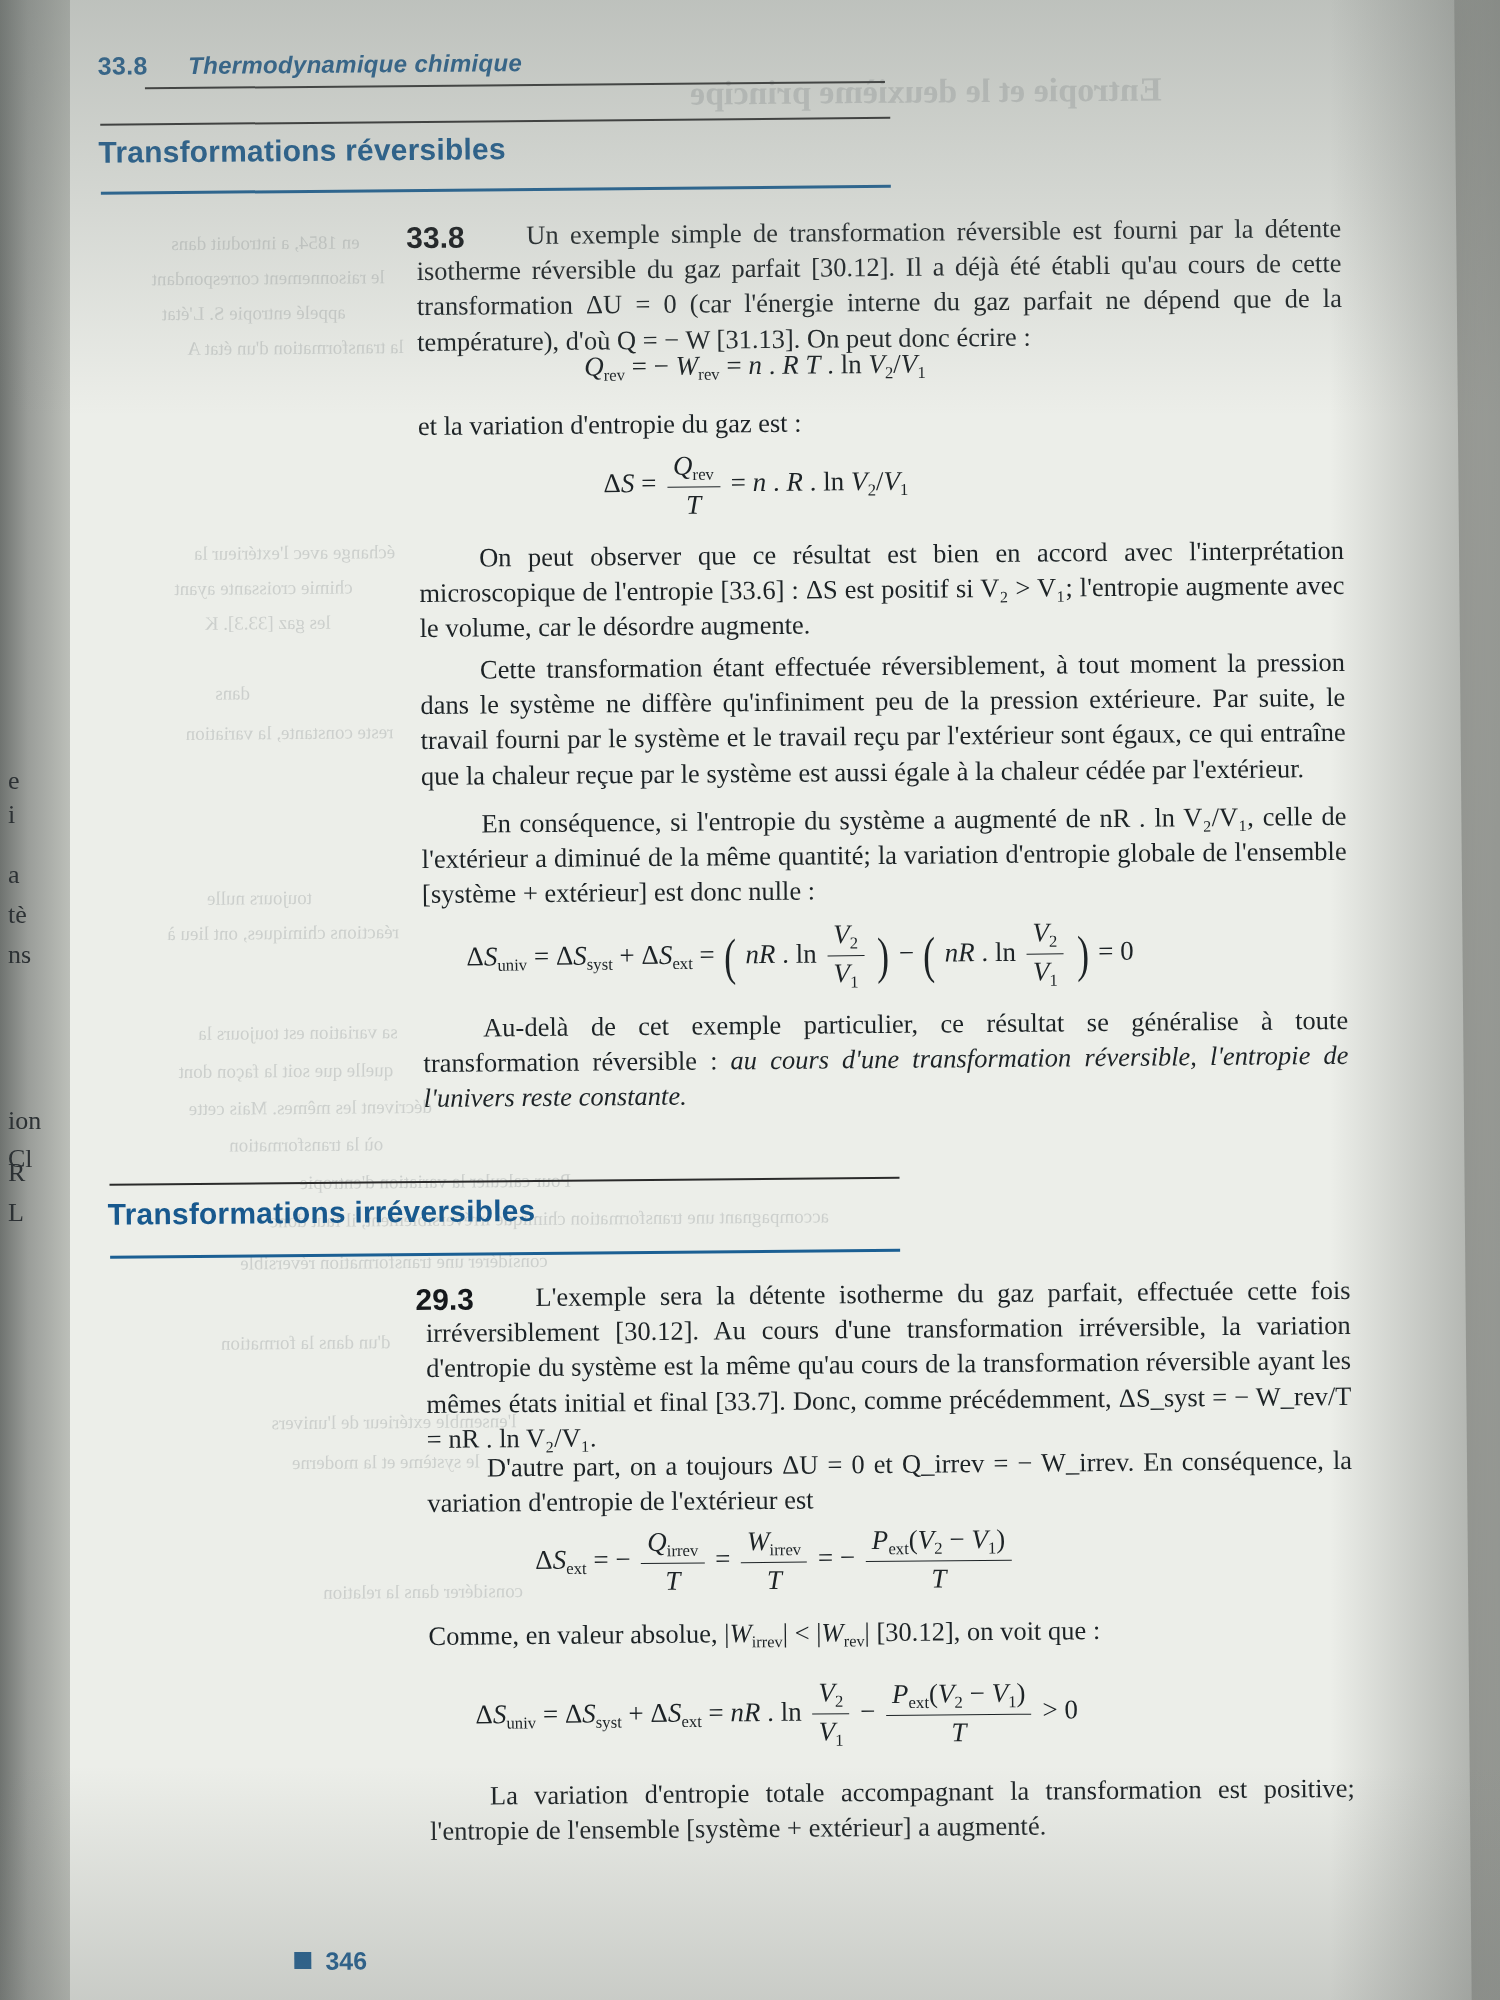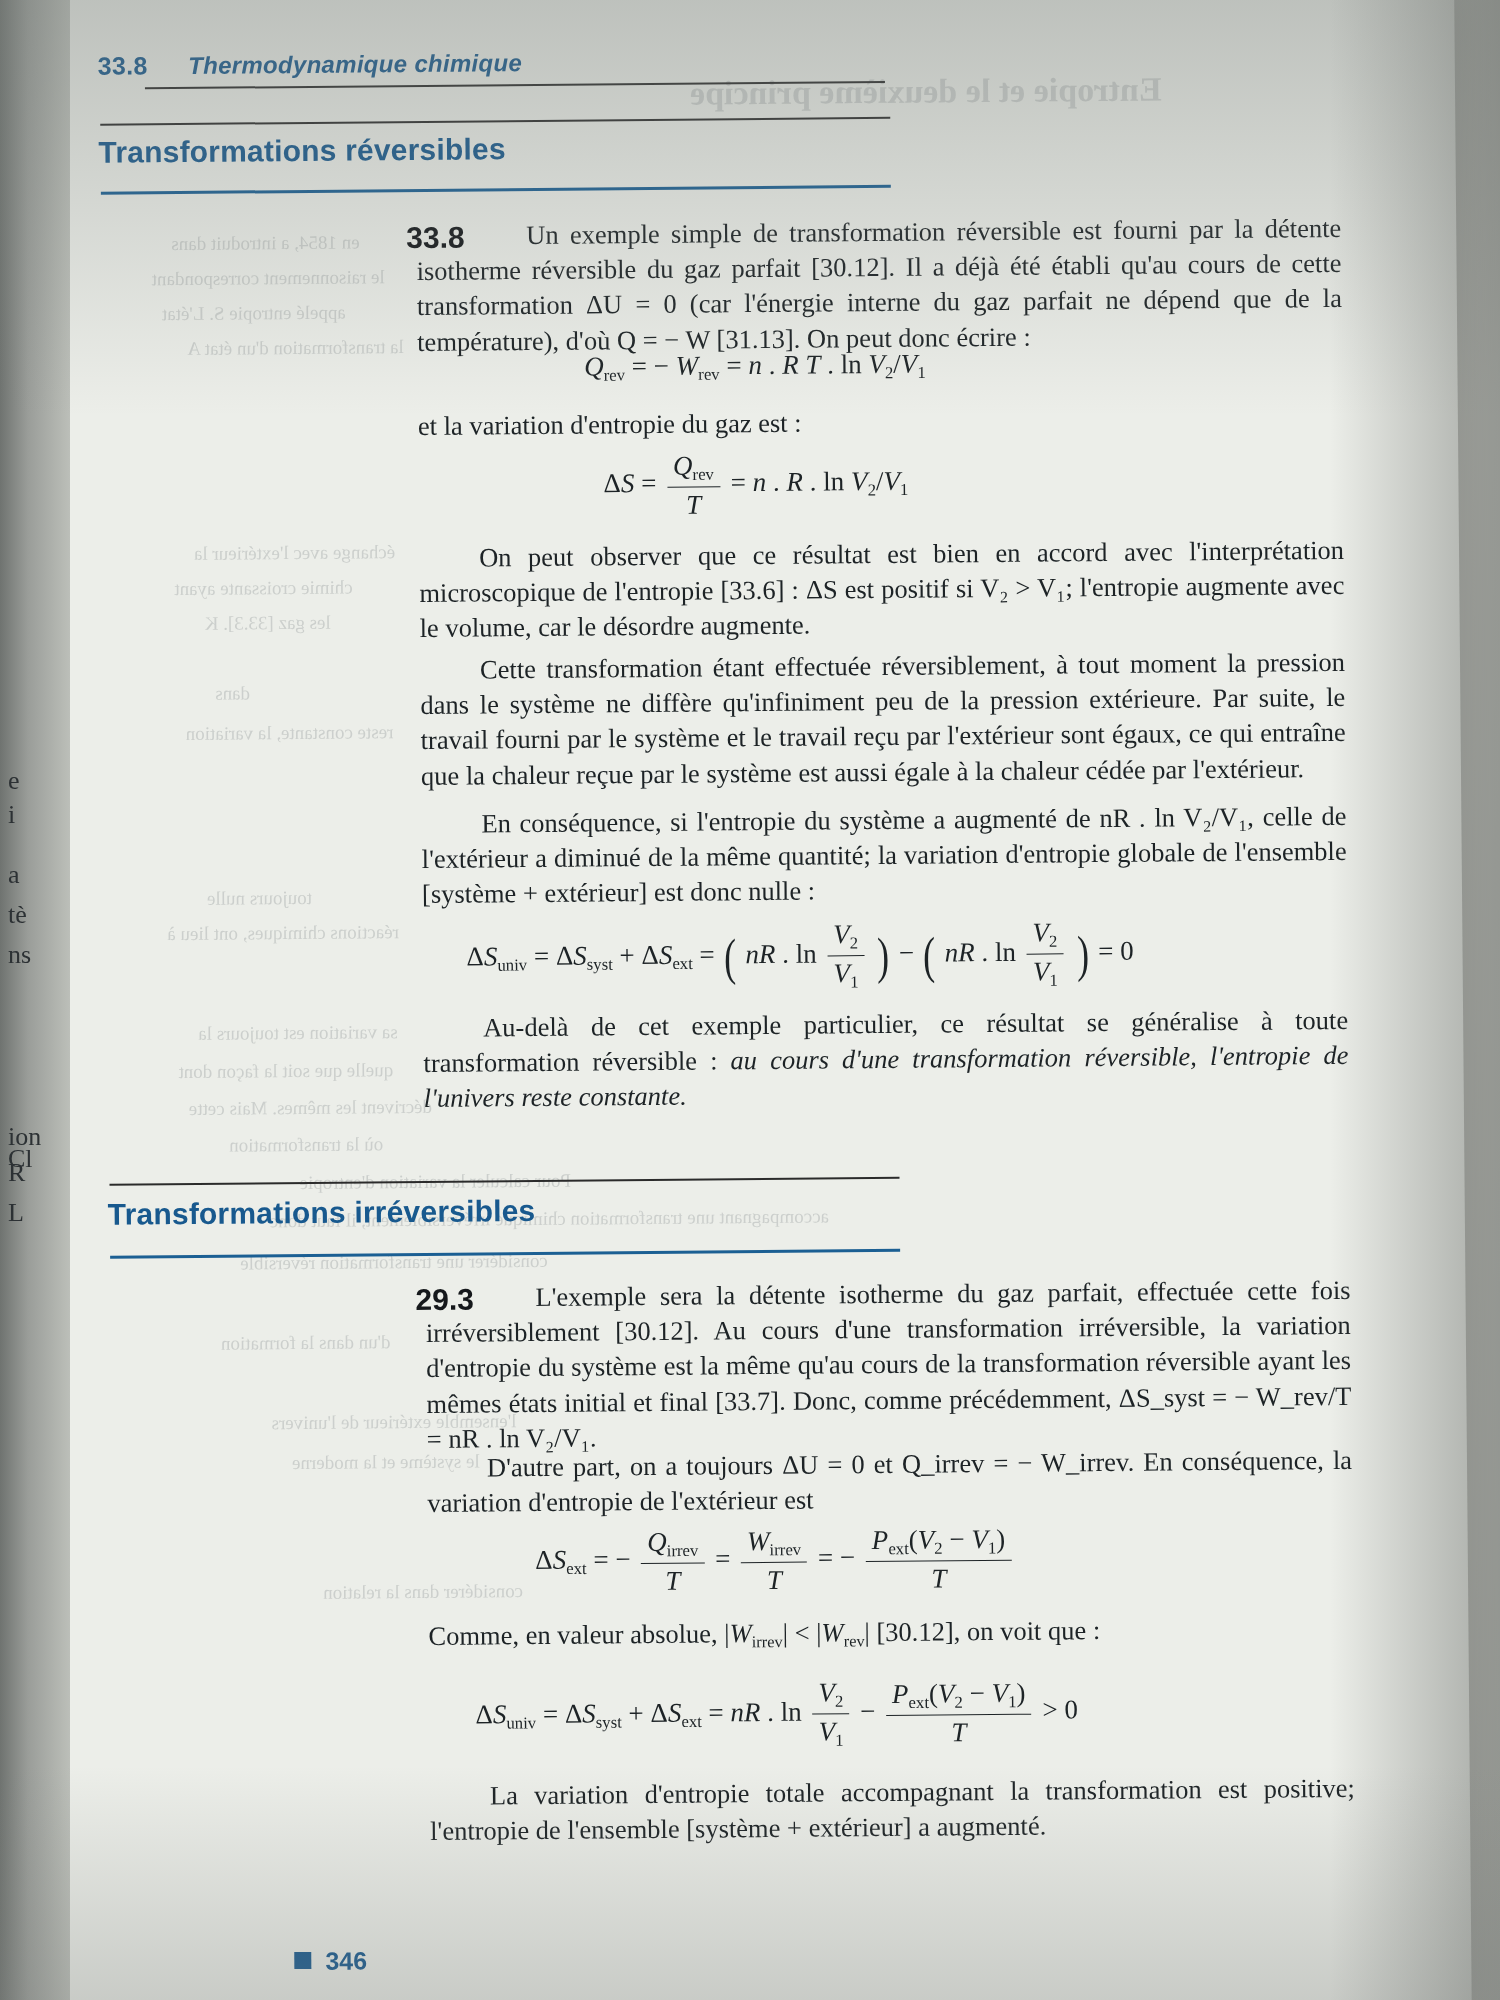--- a/index.html
+++ b/index.html
@@ -298,21 +298,21 @@
       </div>
     </div>
   </div>
 
   <div id="gutter"></div>
 
   <div class="edge-letter" style="top:860px;">a</div>
   <div class="edge-letter" style="top:900px;">tè</div>
   <div class="edge-letter" style="top:940px;">ns</div>
   <div class="edge-letter" style="top:1120px;margin-top:24px;">Cl</div>
-  <div class="edge-letter" style="top:1106px;margin-top:16px;">ion</div>
+  <div class="edge-letter" style="top:1106px;">ion</div>
   <div class="edge-letter" style="top:1158px;">R</div>
   <div class="edge-letter" style="top:1198px;">L</div>
   <div class="edge-letter" style="top:766px;">e</div>
   <div class="edge-letter" style="top:800px;">i</div>
 
   <div id="shade-top"></div>
   <div id="shade-right"></div>
   <div id="shade-bottom"></div>
 </div>
 

